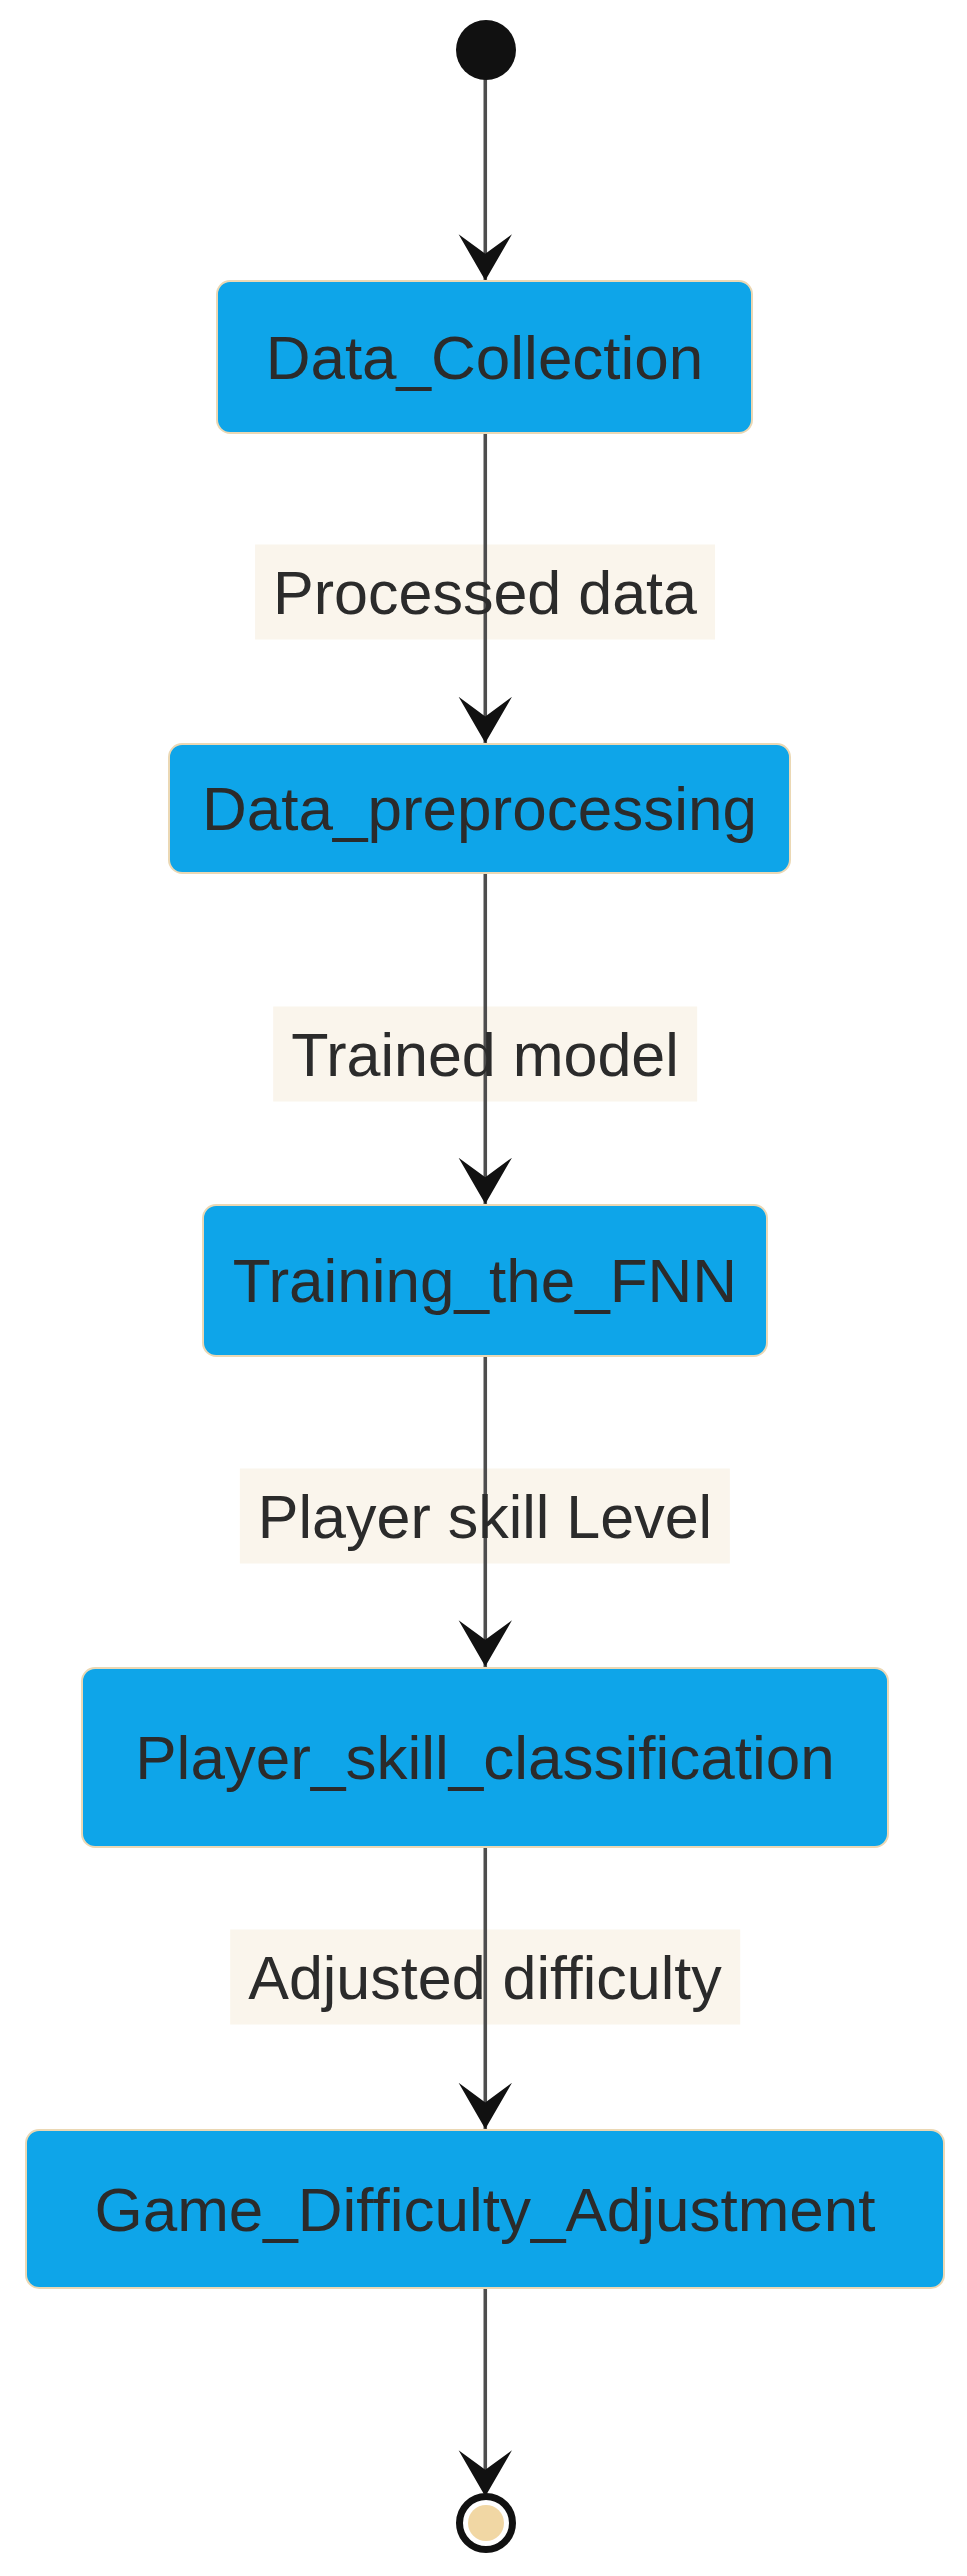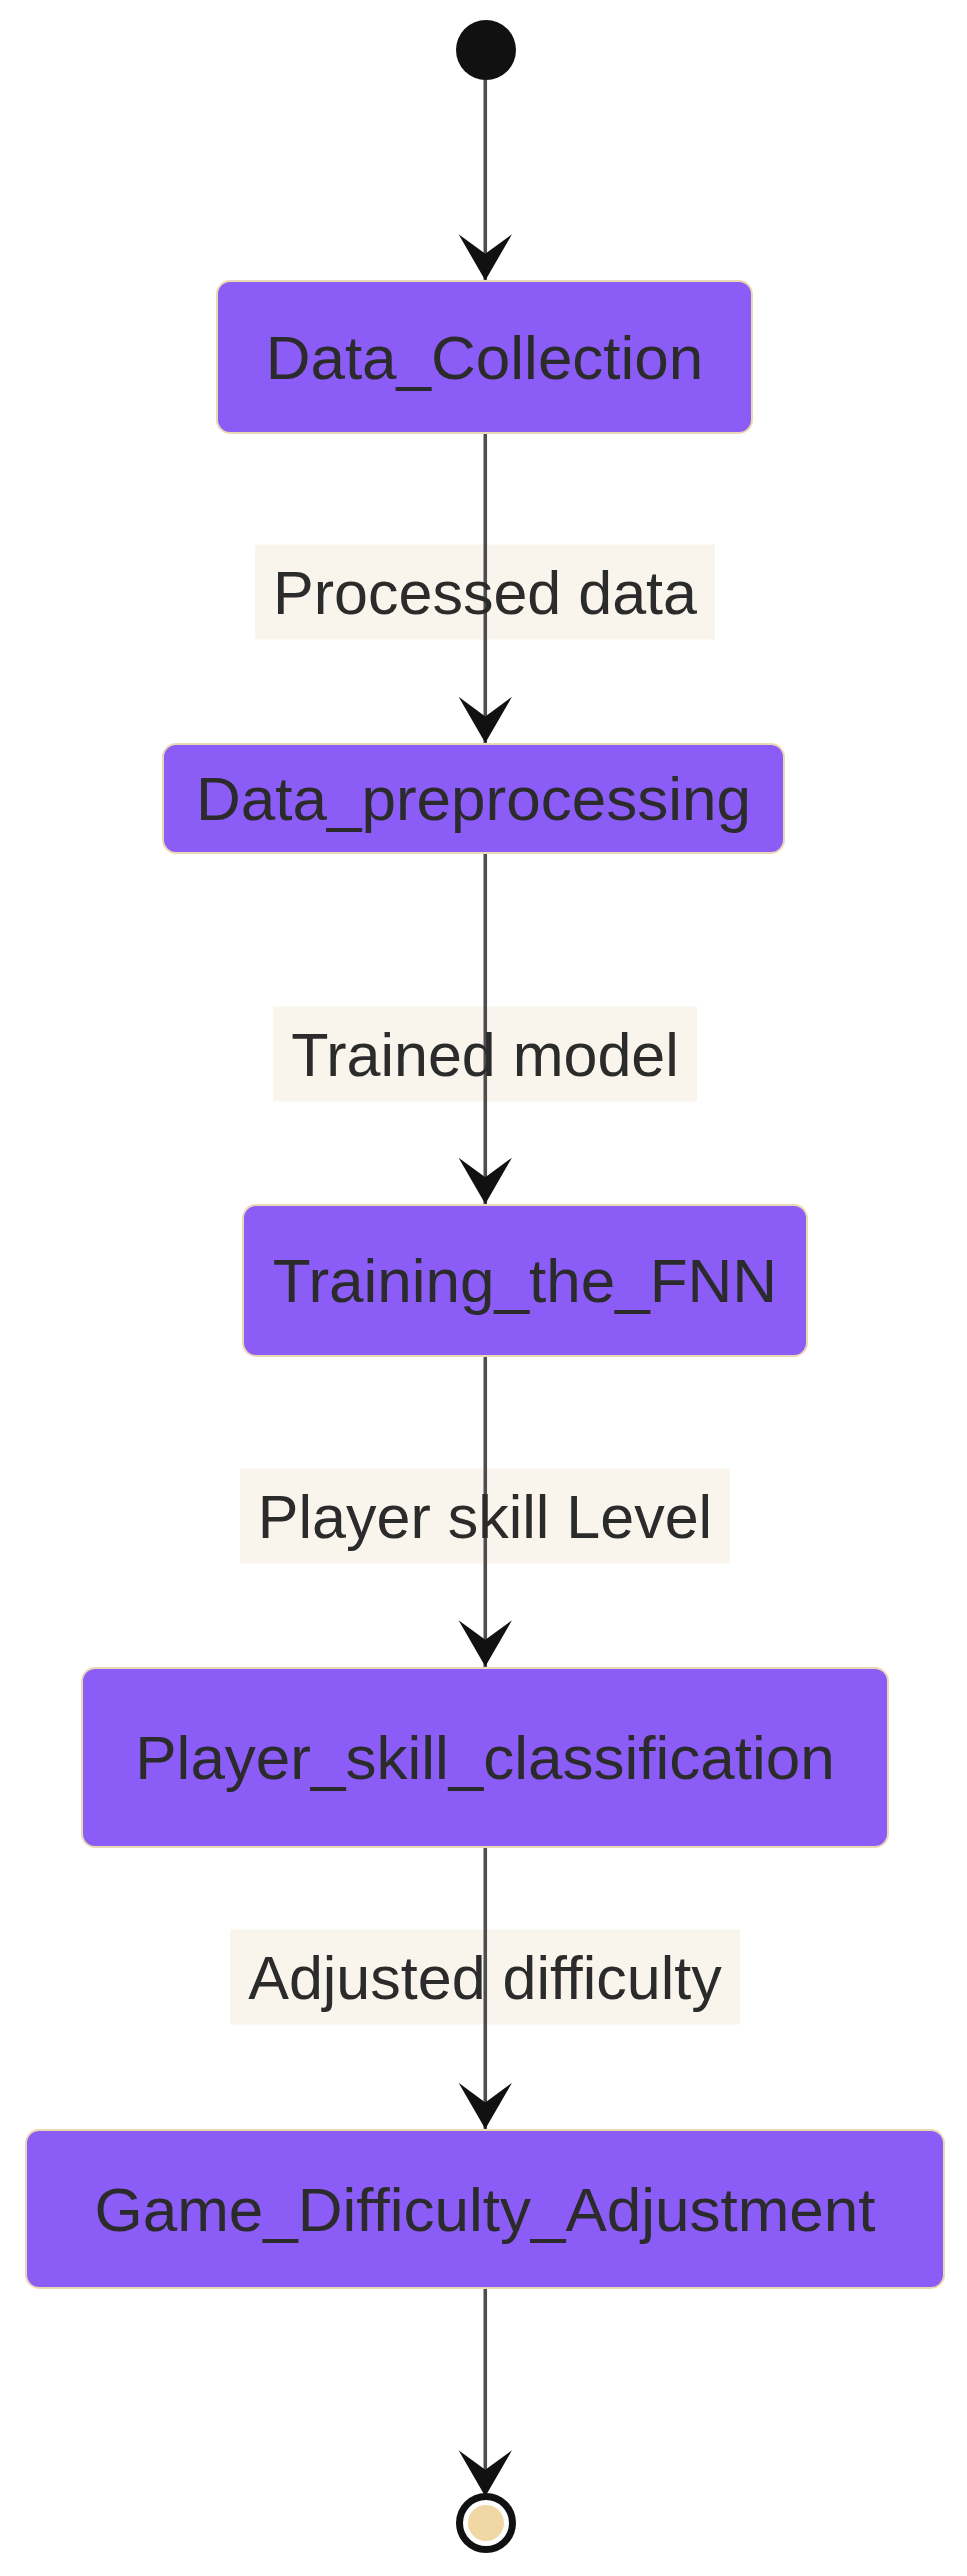--- a/index.html
+++ b/index.html
@@ -41,21 +41,21 @@
     transform: translate(-50%, -50%);
     padding: 12.5px 18px;
     z-index: 3;
     white-space: nowrap;
     font-size: 61px;
     color: #2B2B2B;
   }
   .state-node {
     position: absolute;
     box-sizing: border-box;
-    background: #8b5cf6;
+    background: #0ea5e9;
     border: 2.7px solid #EBD8B4;
     border-radius: 14.2px;
     z-index: 4;
     display: flex;
     align-items: center;
     justify-content: center;
     font-size: 62px;
     color: #2B2B2B;
     white-space: nowrap;
   }
@@ -85,22 +85,22 @@
     justify-content: center;
   }
   .final-state-inner {
     width: 36px;
     height: 36px;
     border-radius: 50%;
     background: #F1D7A4;
   }
   
   #state-1 { left: 216px; top: 280px;  width: 537px;  height: 154px; }
-  #state-2 { left: 162px; top: 743px;  width: 623px;  height: 111px; }
-  #state-3 { left: 202px; top: 1204px; width: 566px;  height: 153px; margin-left: 40px; }
+  #state-2 { left: 168px; top: 743px;  width: 623px;  height: 131px; }
+  #state-3 { left: 202px; top: 1204px; width: 566px;  height: 153px; }
   #state-4 { left: 81px;  top: 1667px; width: 808px;  height: 181px; }
   #state-5 { left: 25px;  top: 2129px; width: 920px; height: 160px; }
 
   #label-1 { top: 592px; }
   #label-2 { top: 1054px; }
   #label-3 { top: 1516px; }
   #label-4 { top: 1977px; }
 </style>
 </head>
 <body>

